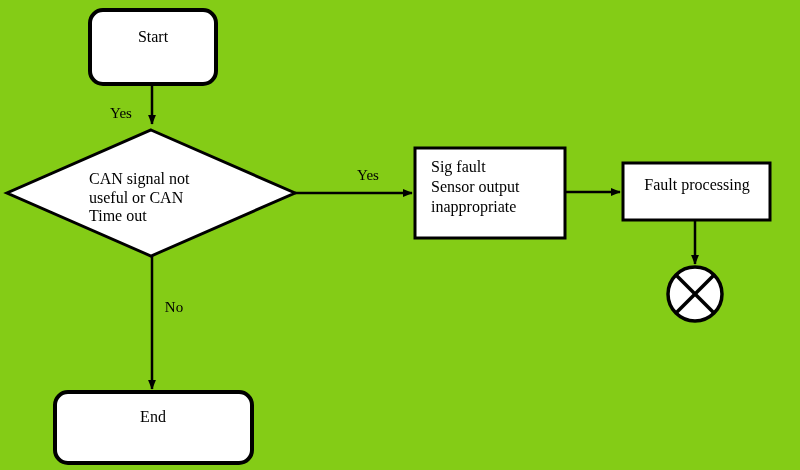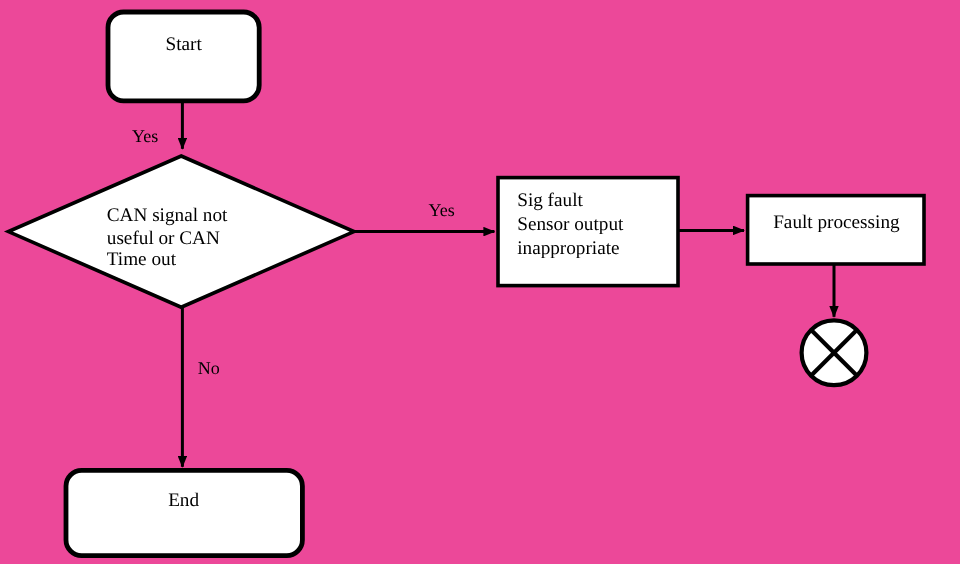--- a/index.html
+++ b/index.html
@@ -8,21 +8,21 @@
     padding: 0;
     background: #ffffff;
   }
   body {
     font-family: "Liberation Serif", serif;
   }
   #canvas-wrap {
     position: relative;
     width: 800px;
     height: 470px;
-    background: #ec4899;
+    background: #84cc16;
     overflow: hidden;
   }
   svg#flowchart {
     display: block;
     width: 800px;
     height: 470px;
   }
   .node-box {
     stroke: #000000;
     stroke-width: 3;

